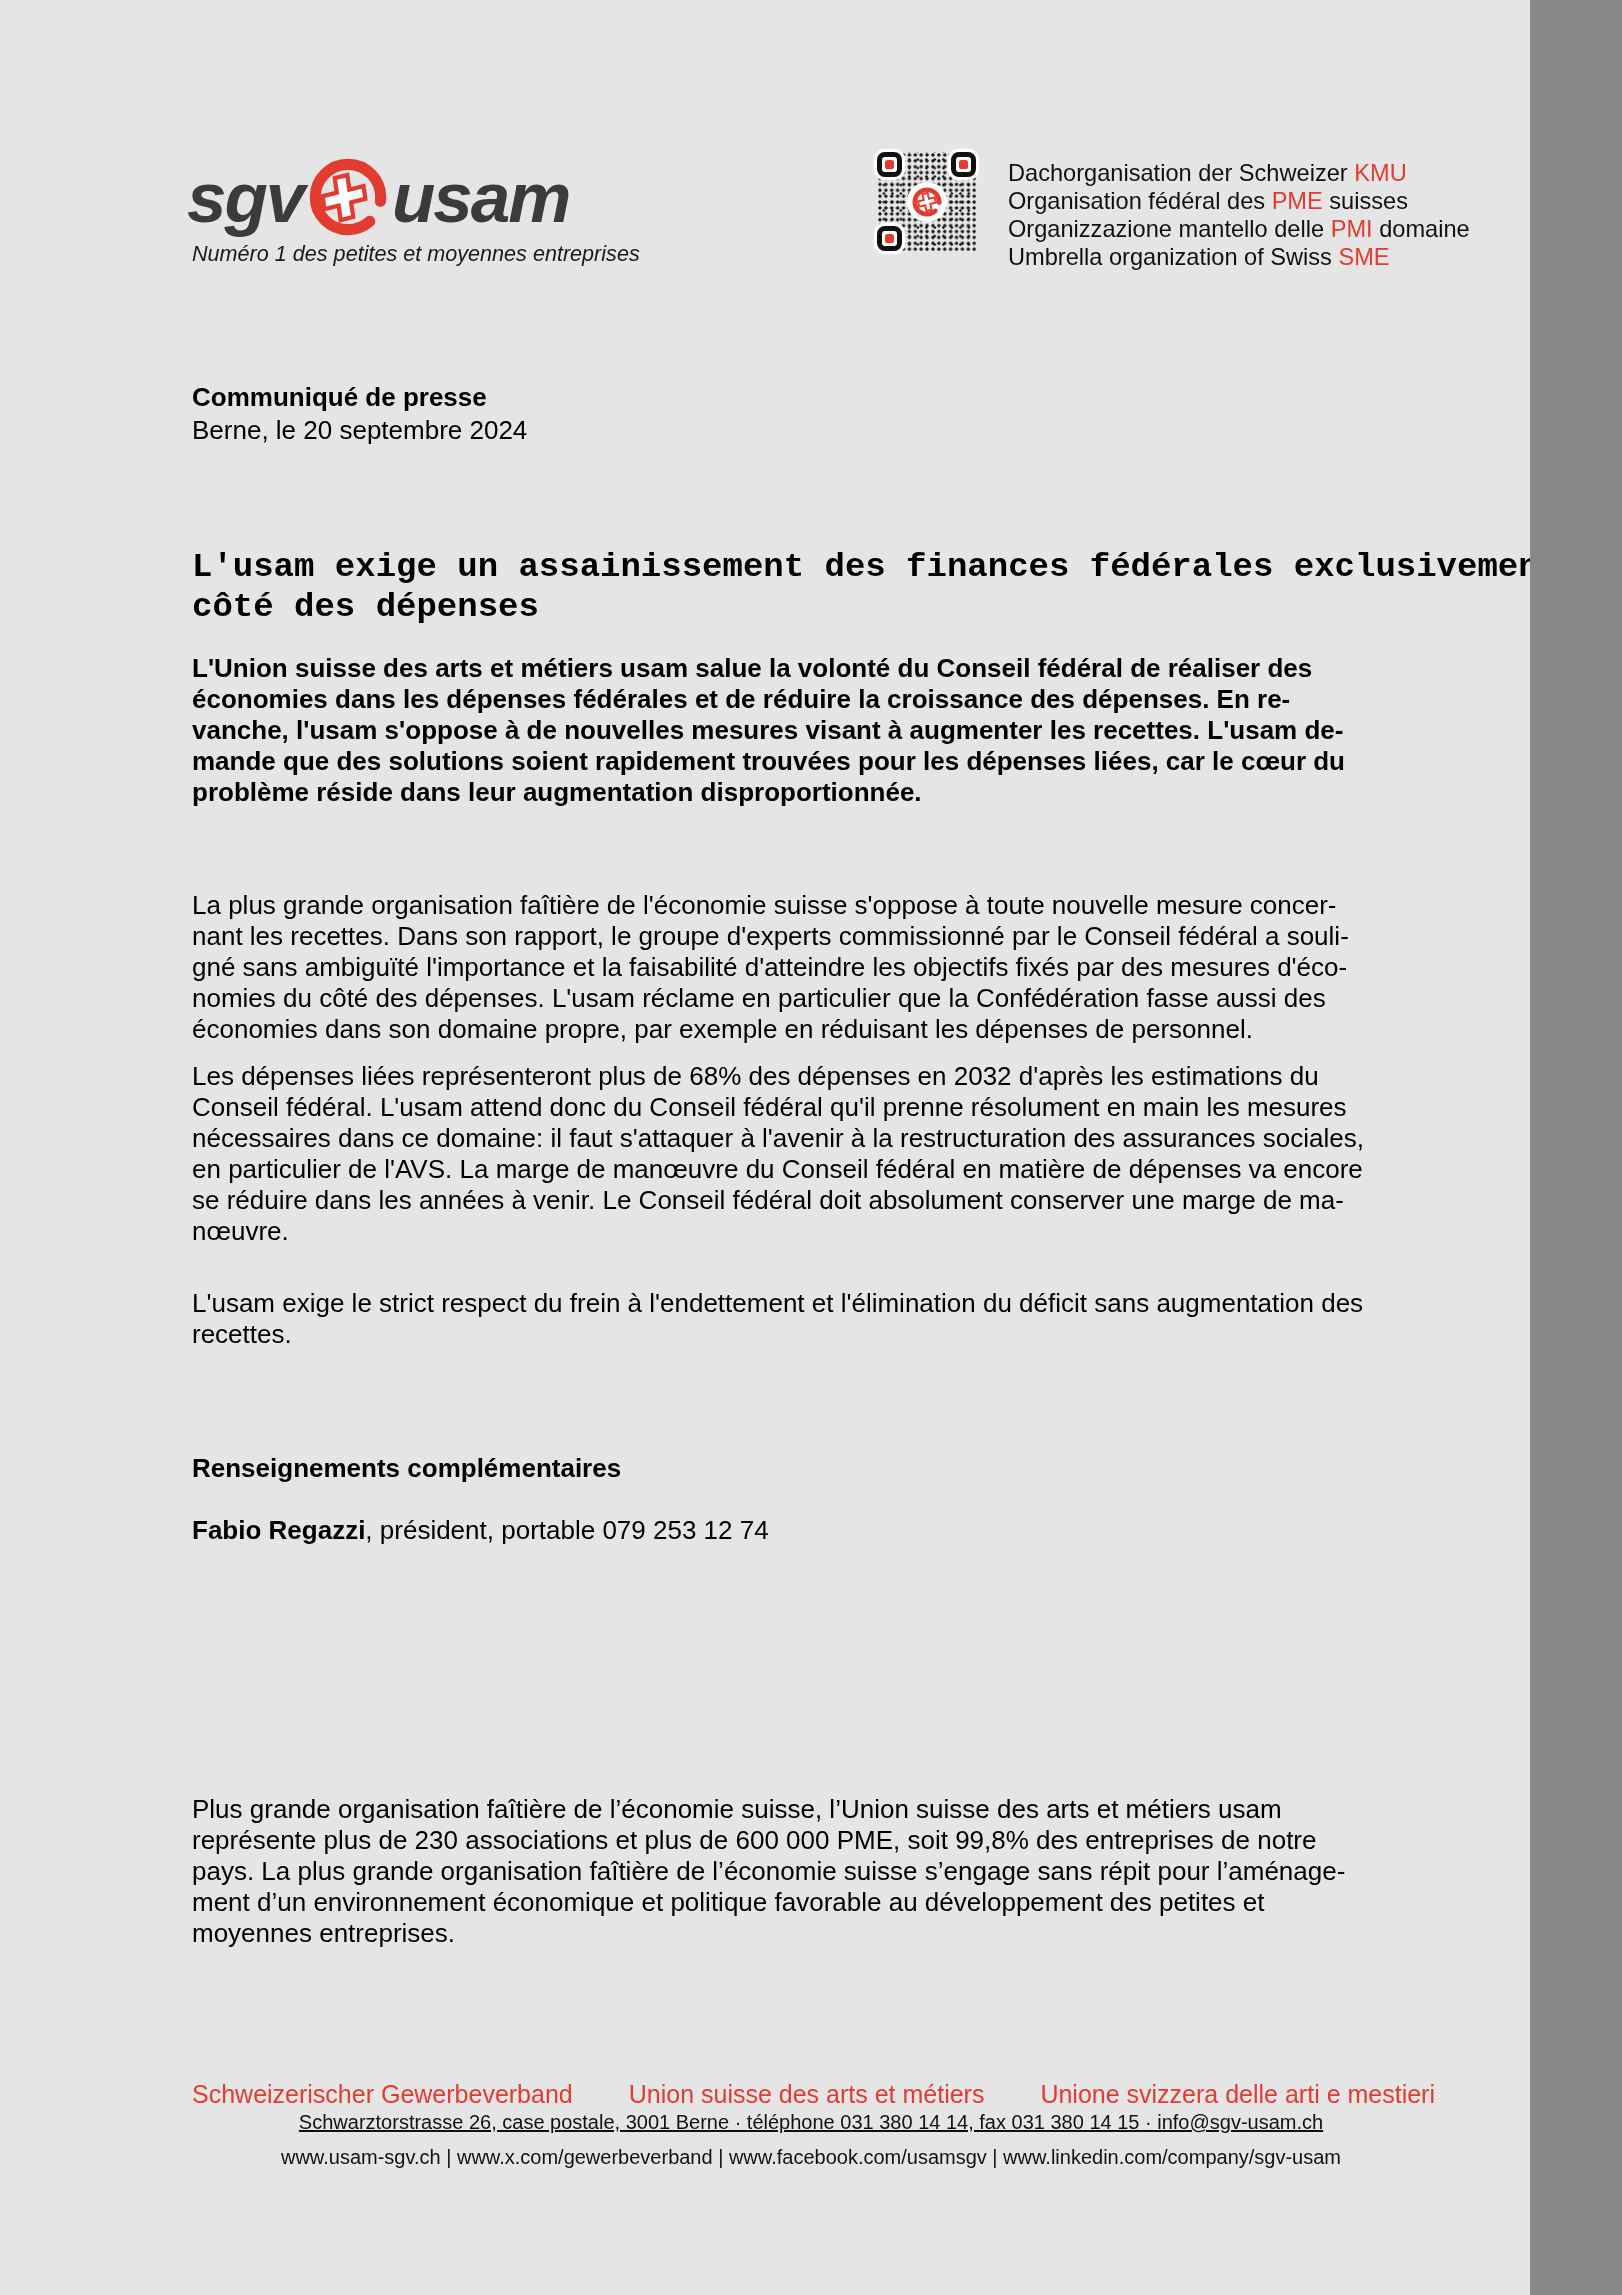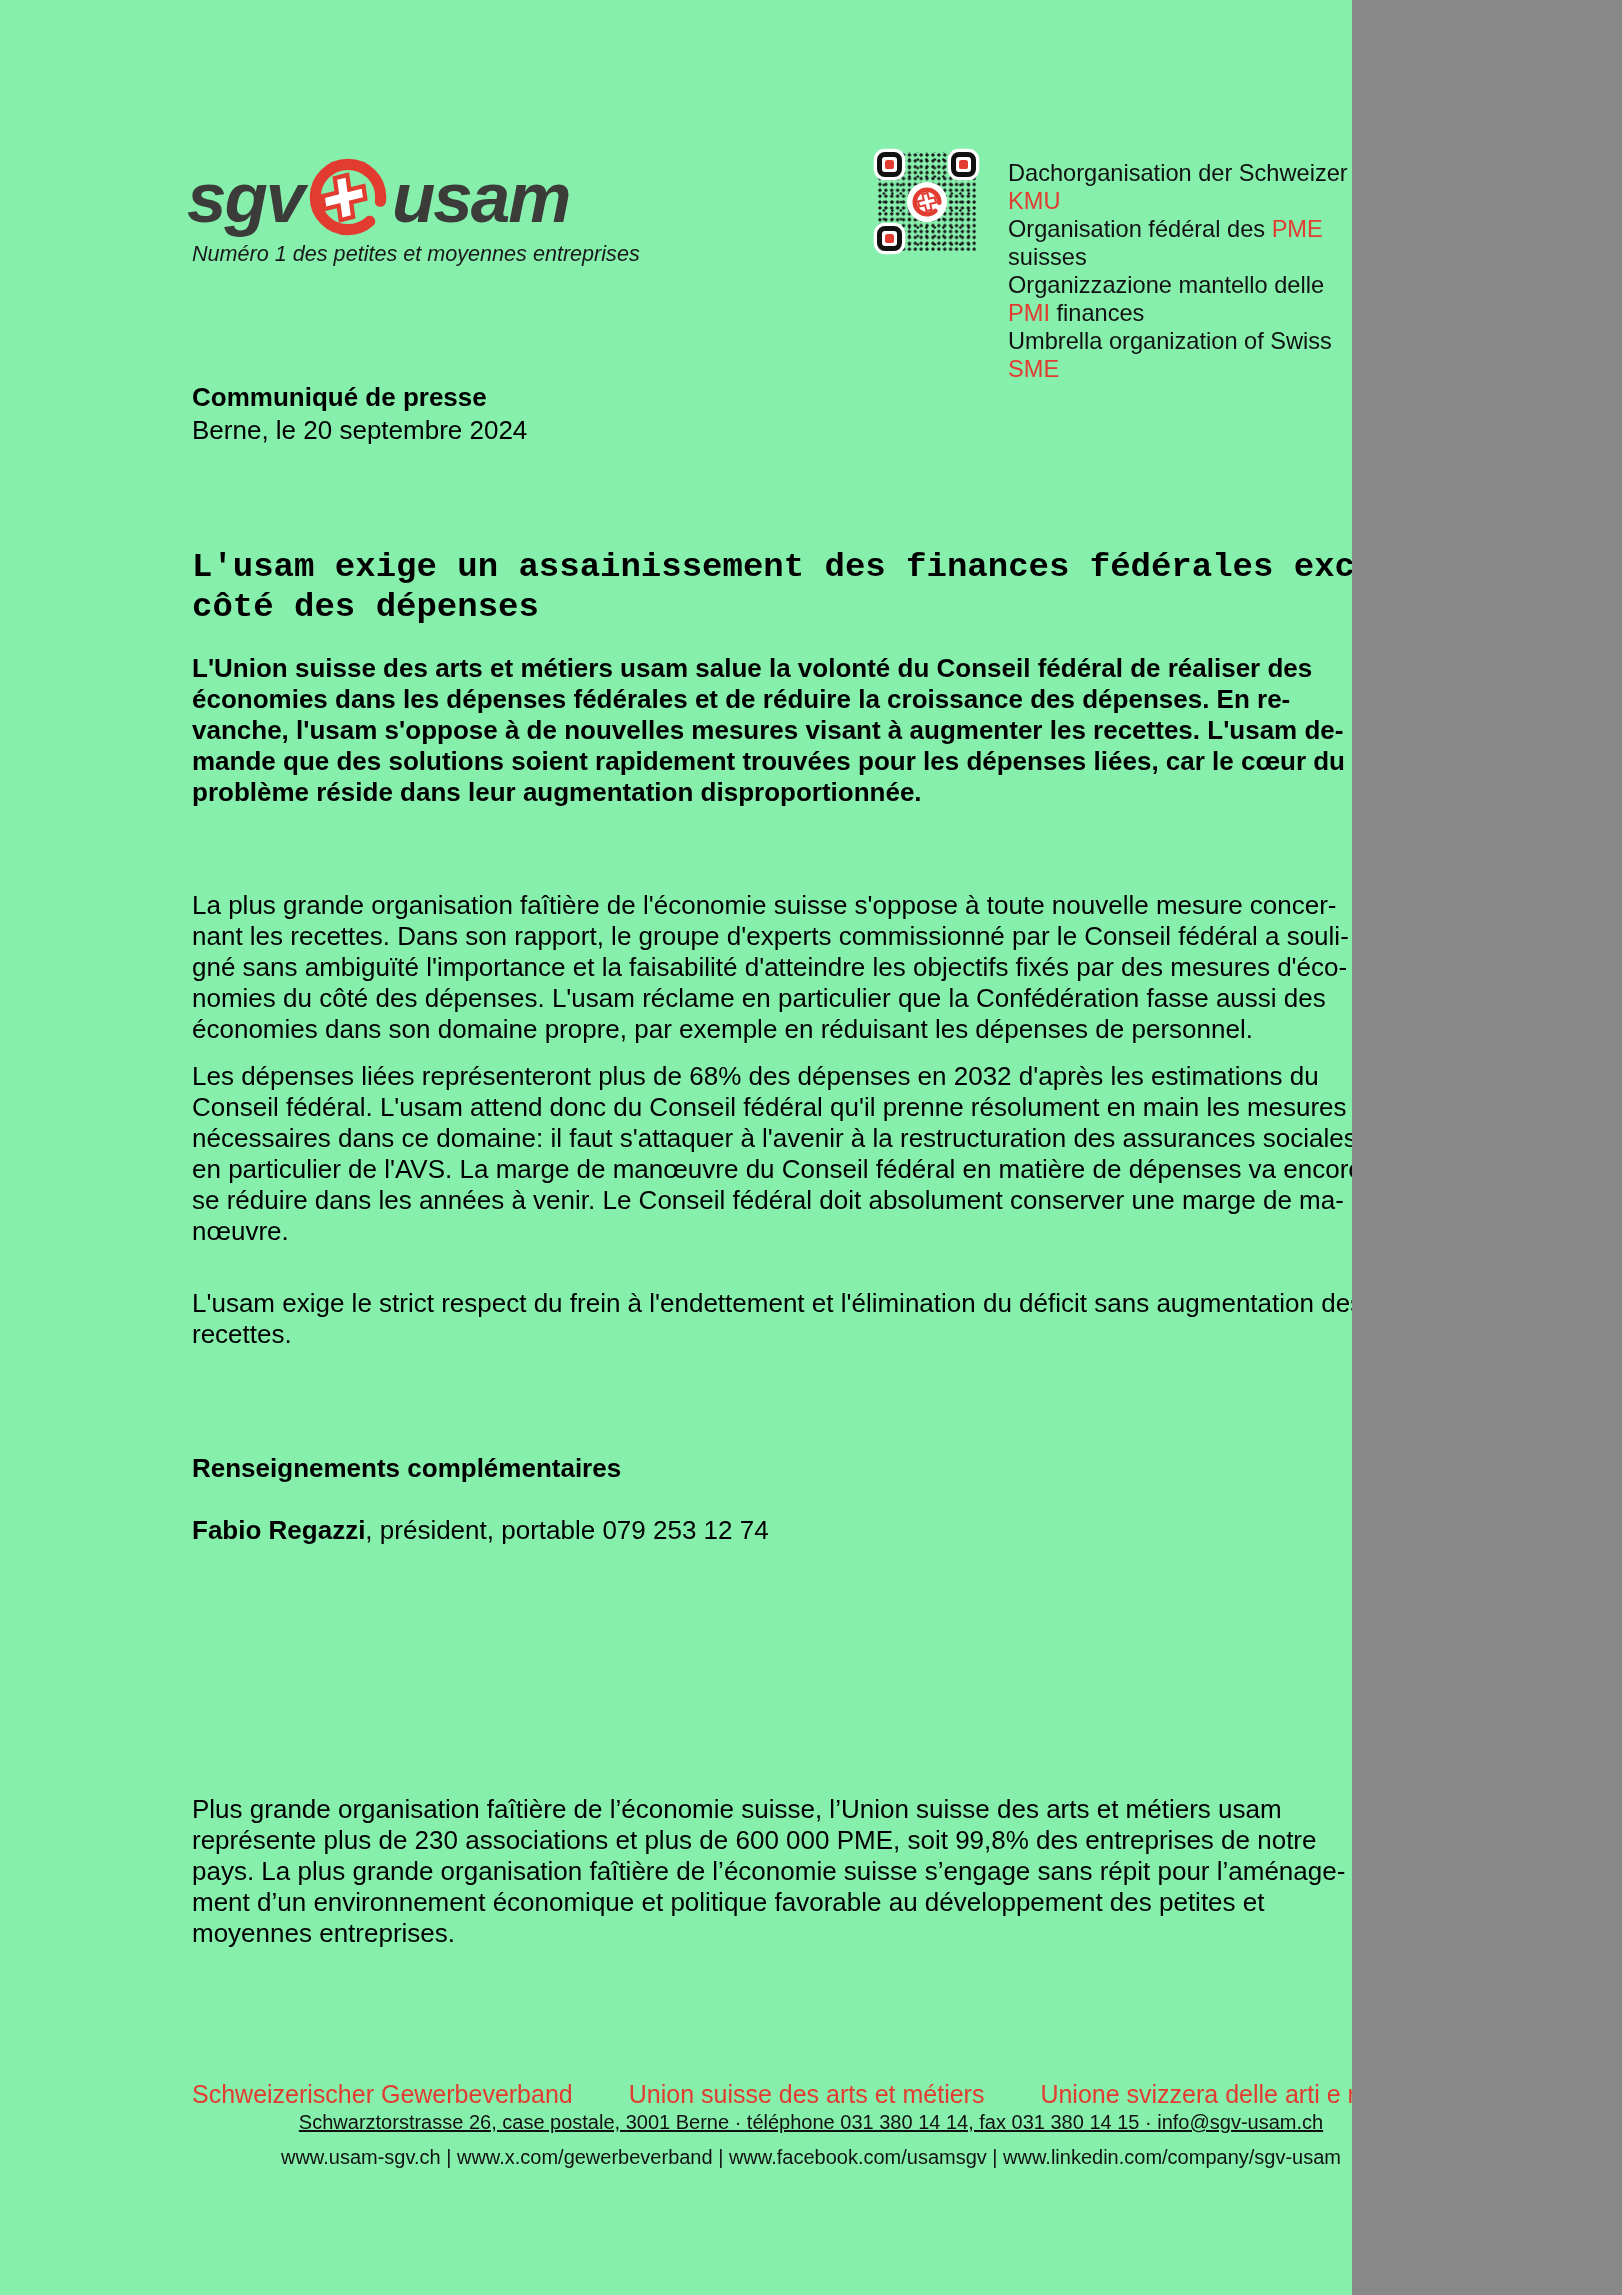--- a/index.html
+++ b/index.html
@@ -1,19 +1,19 @@
 <!DOCTYPE html>
 <html lang="fr" style="--accent: #e23b30;font-size:10.5px"><head>
 <meta charset="utf-8">
 <style>
   html,body{margin:0;padding:0;background:#888;}
   .page{
     position:relative;
-    width:1352px;height:2295px;
-    background:#86efac;
+    width:1530px;height:2295px;
+    background:#e5e5e5;
     overflow:hidden;
     font-family:"Liberation Sans","DejaVu Sans",sans-serif;
     color:#000;
   }
   .abs{position:absolute;}
   .pre{white-space:pre;}
   .bold{font-weight:bold;}
   .red{color:var(--accent);}
   
   .logo-row{left:187px;top:154px;height:86px;display:flex;align-items:center;}
@@ -109,21 +109,21 @@
         <g transform="rotate(-14 50 50)">
           <path d="M42 24 h16 v18 h18 v16 h-18 v18 h-16 v-18 h-18 v-16 h18 z" fill="#ffffff" stroke="#e23b30" stroke-width="6"></path>
         </g>
       </svg>
     </div>
   </div>
 
   <div class="abs org-block">
     <div class="org-line"><span>Dachorganisation der Schweizer </span><span class="red">KMU</span><span></span></div>
     <div class="org-line"><span>Organisation fédéral des </span><span class="red">PME</span><span> suisses</span></div>
-    <div class="org-line"><span>Organizzazione mantello delle </span><span class="red">PMI</span><span> finances</span></div>
+    <div class="org-line"><span>Organizzazione mantello delle </span><span class="red">PMI</span><span> domaine</span></div>
     <div class="org-line"><span>Umbrella organization of Swiss </span><span class="red">SME</span><span></span></div>
   </div>
 
   <div class="abs doc-meta">
     <div class="bold">Communiqué de presse</div>
     <div>Berne, le 20 septembre 2024</div>
   </div>
 
   <h1 class="abs title pre" style="margin:0;font-family:Liberation Mono, monospace;">L'usam exige un assainissement des finances fédérales exclusivement du
 côté des dépenses</h1>

